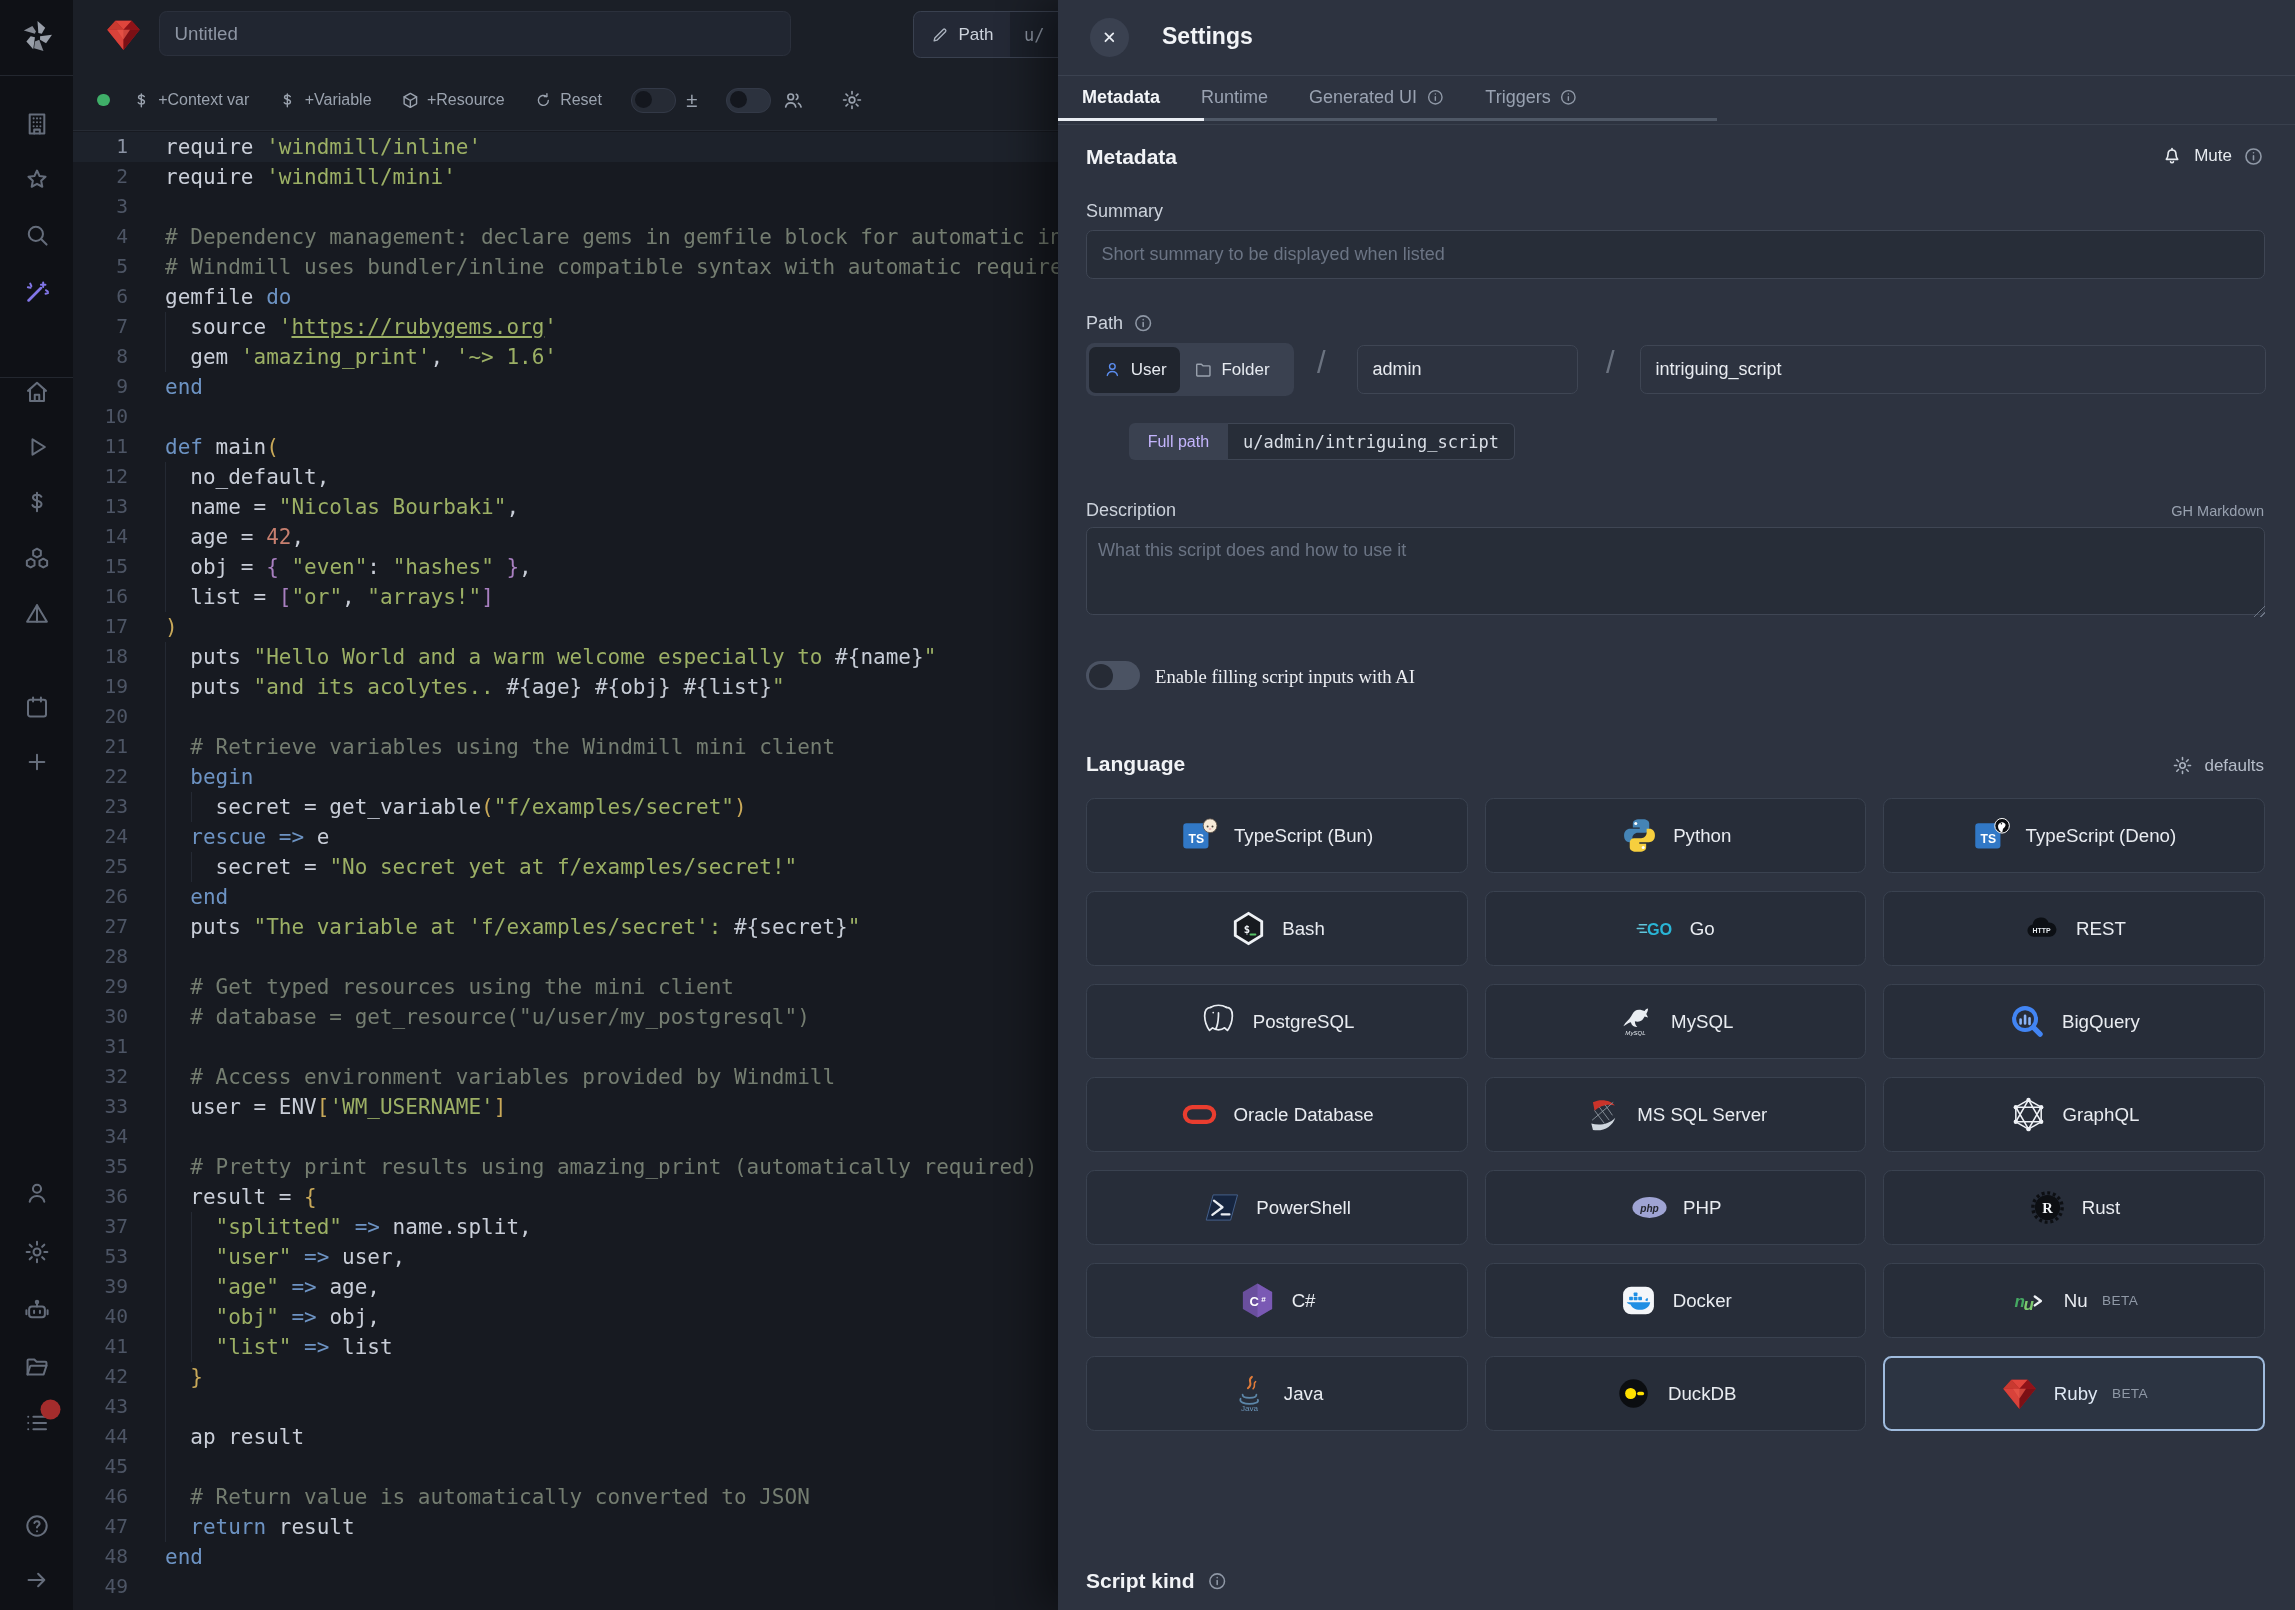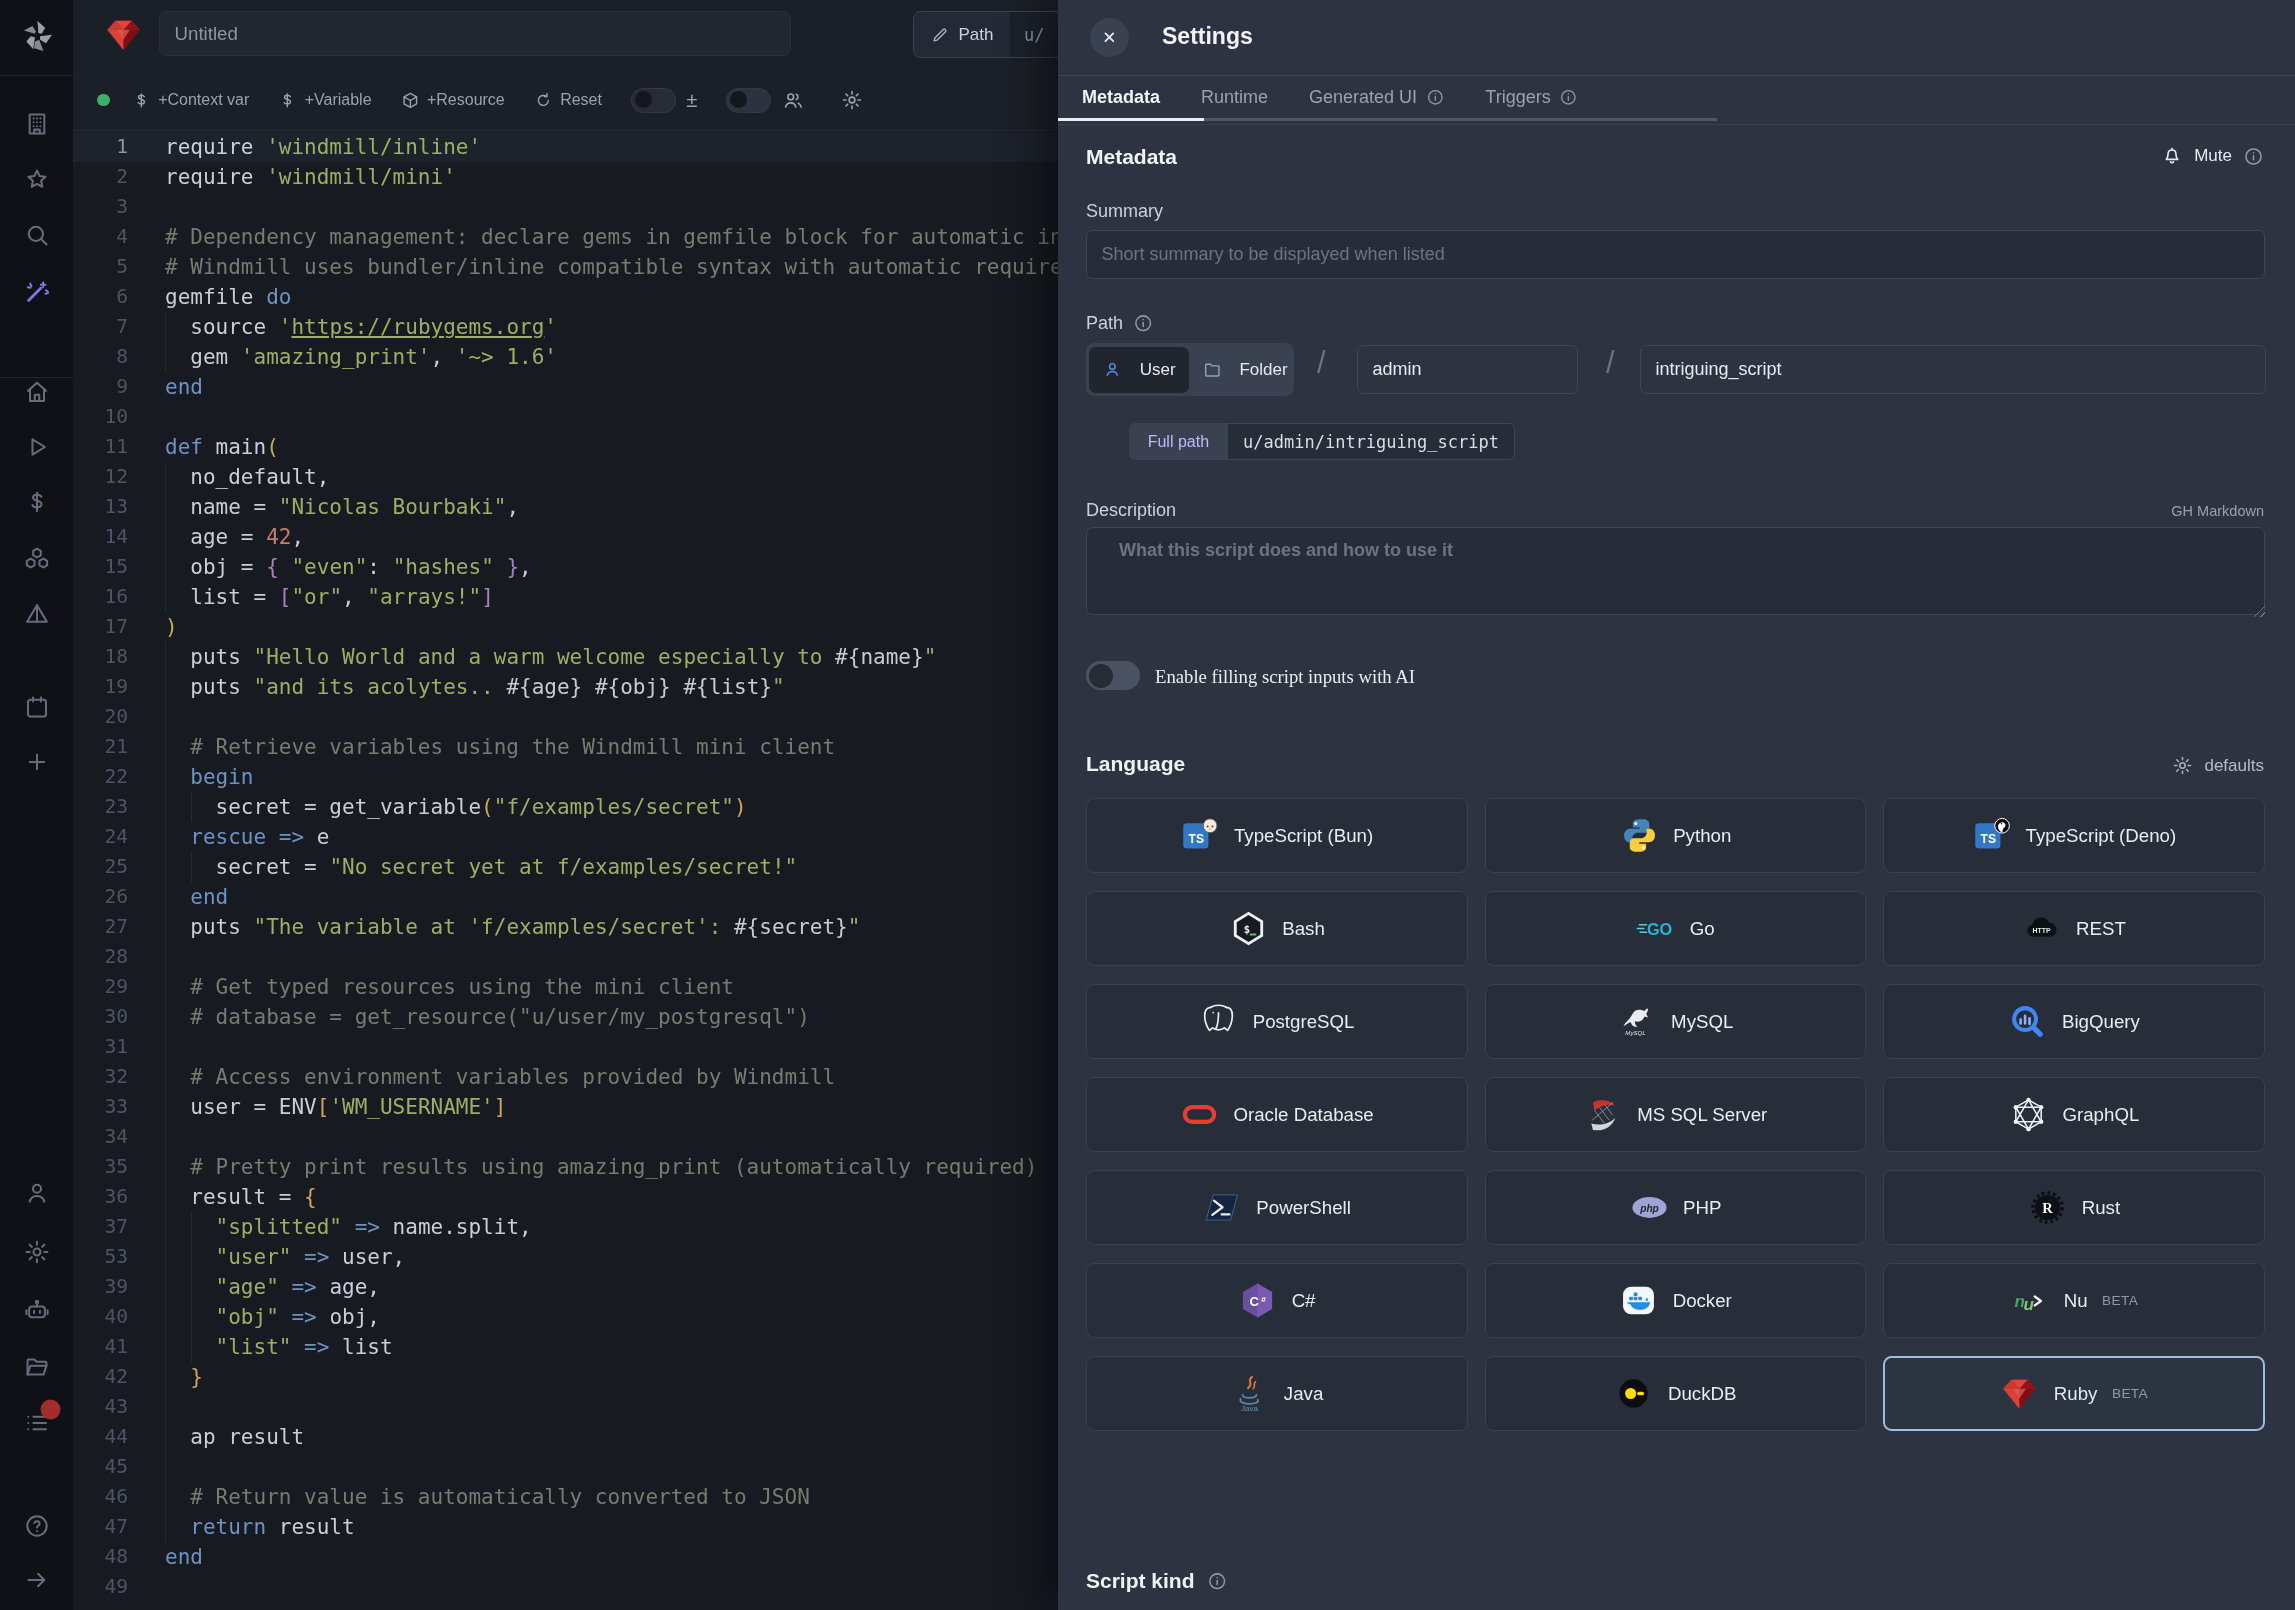--- a/index.html
+++ b/index.html
@@ -58,25 +58,25 @@
   .sec-head{position:absolute;font-size:21px;font-weight:bold;color:#f1f3f6;display:flex;align-items:center;gap:12px;}
   .sec-head .ic{width:20.4px;height:20.4px;color:#8f98a6;}
   .mute{position:absolute;right:31px;top:145px;display:flex;align-items:center;gap:11px;cursor:pointer;}
   .mute .bell{width:22px;height:22px;color:#e6eaef;}
   .mute .mlab{font-size:17px;color:#e6eaef;}
   .mute .minfo{width:21px;height:21px;color:#8f98a6;}
   .f-label{position:absolute;font-size:18px;color:#ccd2db;display:flex;align-items:center;gap:10.2px;}
   .f-label .ic{width:20.4px;height:20.4px;color:#8f98a6;}
   .t-input{position:absolute;background:#272d38;border:0.9px solid #3f4654;border-radius:6.8px;color:#e8ebf0;font-size:18px;padding:0 14.5px;font-family:"Liberation Sans",sans-serif;outline:none;box-sizing:border-box;}
   .t-input::placeholder{color:#6b7484;}
-  textarea.t-input{padding:12px 32px;resize:none;font-weight:bold;}
+  textarea.t-input{padding:12px 11px;resize:none;}
   .resize-grip{position:absolute;right:30px;top:602px;width:15.3px;height:15.3px;background:
     repeating-linear-gradient(135deg,transparent 0 3.4px,#6b7484 3.4px 4.7px);clip-path:polygon(100% 0,100% 100%,0 100%);}
   .seg{position:absolute;left:28px;top:343px;width:208px;height:53px;background:#3a4150;border-radius:8.5px;display:flex;align-items:center;padding:3.4px;box-sizing:border-box;}
-  .seg .opt{height:46px;display:flex;align-items:center;gap:18px;padding:0 13.6px;border-radius:6.8px;font-size:17px;color:#e6eaf0;cursor:pointer;justify-content:flex-end;}
+  .seg .opt{height:46px;display:flex;align-items:center;gap:9px;padding:0 13.6px;border-radius:6.8px;font-size:17px;color:#e6eaf0;cursor:pointer;justify-content:flex-end;}
   .seg .opt.sel{background:#20252e;}
   .seg .ic{width:18.7px;height:18.7px;color:#9aa2ae;}
   .seg .opt.sel .ic{color:#5b8def;}
   .slash{position:absolute;top:345px;font-size:31px;font-weight:300;color:#6b7380;}
   .fp-row{position:absolute;left:28px;top:423px;height:37px;display:flex;align-items:stretch;}
   .fp-label{background:#3a4150;border-radius:6px 0 0 6px;display:flex;align-items:center;padding:0 18.7px;font-size:16px;color:#c4b5fd;margin-left:43px;}
   .fp-value{background:#272d38;border:0.9px solid #3f4654;border-left:none;border-radius:0 6px 6px 0;display:flex;align-items:center;padding:0 15.3px;font-size:17px;color:#d9dee6;font-family:"DejaVu Sans Mono",monospace;}
   .gh-md{position:absolute;right:31px;top:503px;font-size:14.5px;color:#98a1af;}
   .ai-tgl{position:absolute;left:28px;top:661px;width:54px;height:29px;border-radius:14.5px;background:#4b5363;cursor:pointer;}
   .ai-tgl .knob{position:absolute;left:2.6px;top:2.6px;width:24px;height:24px;border-radius:50%;background:#262b35;}

